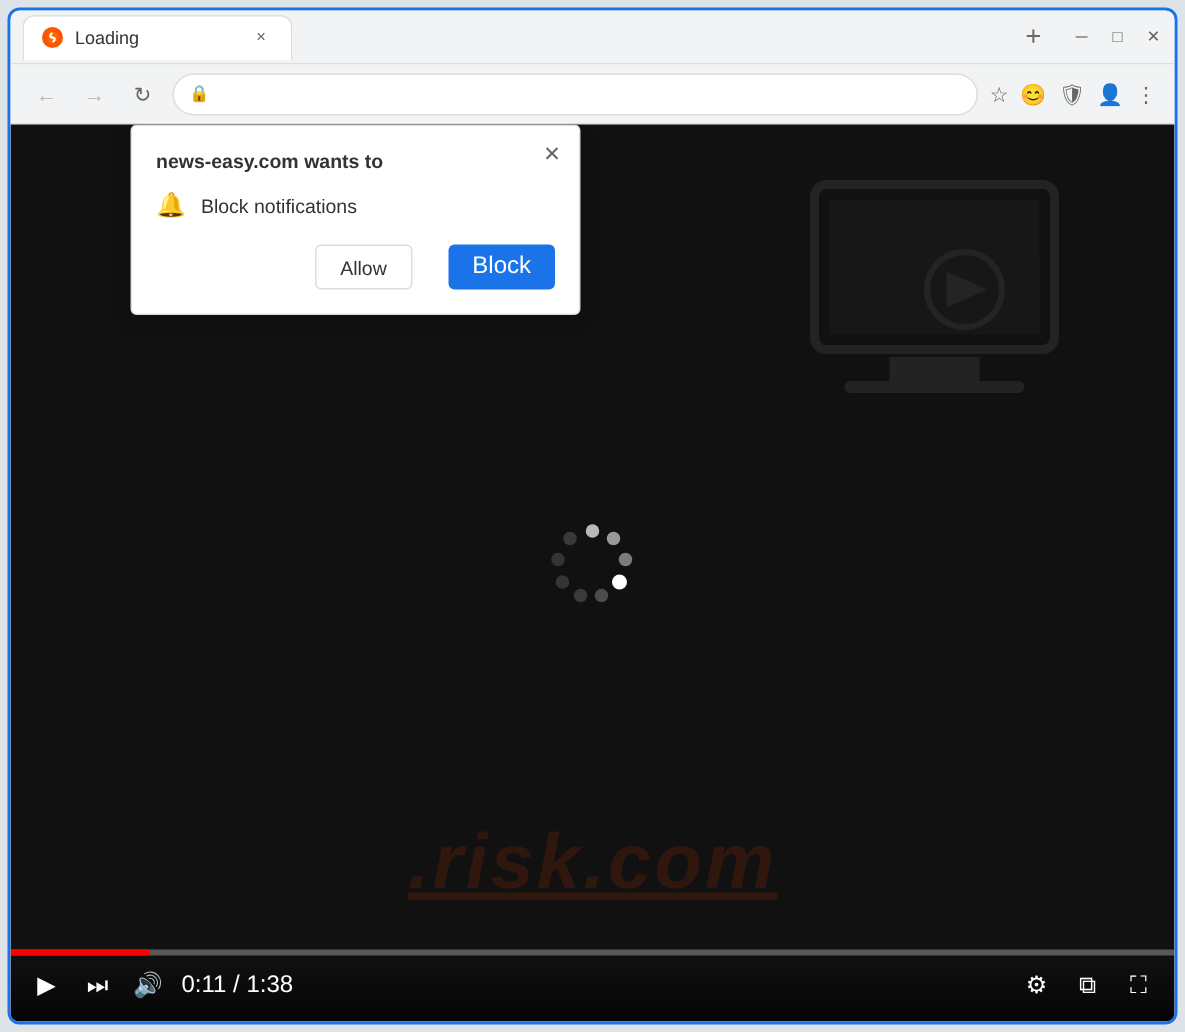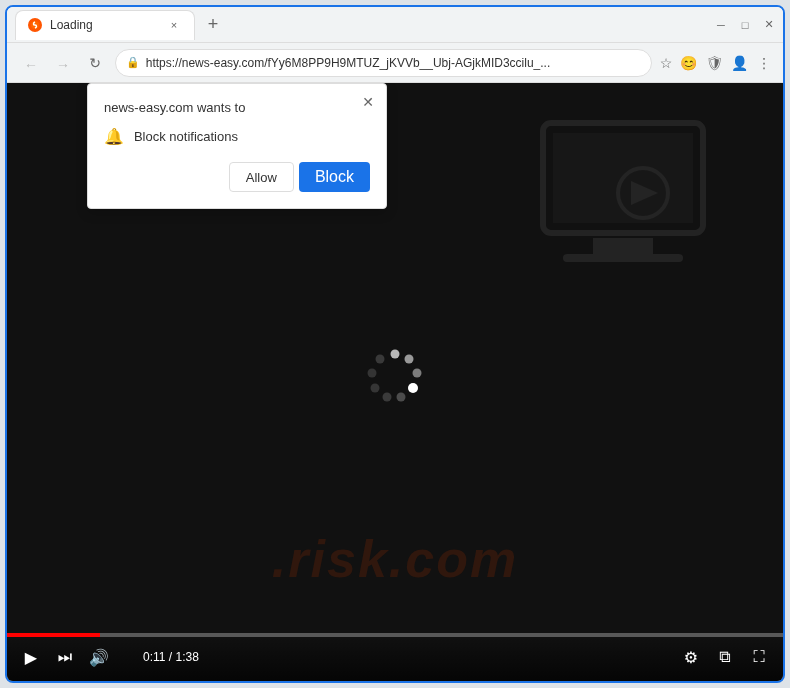--- a/index.html
+++ b/index.html
@@ -27,20 +27,21 @@
       padding: 0 8px;
       border-bottom: 1px solid #ddd;
       gap: 4px;
     }
 
     .tab-bar {
       display: flex;
       align-items: center;
       flex: 1;
       height: 100%;
+      justify-content: space-between;
     }
 
     .tab {
       display: flex;
       align-items: center;
       background: #fff;
       height: 30px;
       padding: 0 12px;
       border-radius: 8px 8px 0 0;
       gap: 8px;
@@ -178,31 +179,32 @@
     .viewport {
       flex: 1;
       background: #111;
       position: relative;
       overflow: hidden;
     }
 
     
     .watermark {
       position: absolute;
-      bottom: 92px;
+      bottom: 76px;
       left: 50%;
       transform: translateX(-50%);
       color: rgba(80,30,10,0.5);
       font-size: 52px;
       font-weight: bold;
       font-style: italic;
       white-space: nowrap;
       pointer-events: none;
       user-select: none;
       letter-spacing: 2px;
+      text-decoration: underline;
     }
 
     
     .spinner {
       position: absolute;
       top: 50%;
       left: 50%;
       transform: translate(-50%, -60%);
       width: 60px;
       height: 60px;
@@ -242,23 +244,22 @@
       cursor: pointer;
       width: 24px;
       height: 24px;
       display: flex;
       align-items: center;
       justify-content: center;
     }
 
     .time-display {
       color: #fff;
-      font-size: 12px;
+      font-size: 16px;
       white-space: nowrap;
-      margin-left: 22px;
     }
 
     .ctrl-spacer { flex: 1; }
 
     .ctrl-right {
       display: flex;
       align-items: center;
       gap: 10px;
     }
 
@@ -287,40 +288,40 @@
       color: #666;
       font-size: 14px;
       cursor: pointer;
       border-radius: 50%;
     }
 
     .popup-title {
       font-size: 13px;
       color: #333;
       margin-bottom: 12px;
-      font-weight: 400;
+      font-weight: 700;
     }
 
     .popup-permission {
       display: flex;
       align-items: center;
       gap: 10px;
       margin-bottom: 16px;
       font-size: 13px;
       color: #333;
     }
 
     .bell-icon {
       font-size: 16px;
       color: #555;
     }
 
     .popup-buttons {
       display: flex;
-      gap: 5px;
+      gap: 24px;
       justify-content: flex-end;
     }
 
     .btn-allow {
       padding: 6px 16px;
       background: #fff;
       border: 1px solid #ddd;
       border-radius: 4px;
       font-size: 13px;
       color: #333;
@@ -376,21 +377,20 @@
       <span>←</span>
     </div>
     <div class="nav-btn disabled">
       <span>→</span>
     </div>
     <div class="nav-btn">
       <span>↻</span>
     </div>
     <div class="address-input-wrap">
       <span class="lock-icon">🔒</span>
-      <span class="address-text">https://news-easy.com/fYy6M8PP9H9MTUZ_jKVVb__Ubj-AGjkMID3ccilu_...</span>
     </div>
     <div class="toolbar-icons">
       <span class="star-icon">☆</span>
       <span class="emoji-icon">😊</span>
       <span class="shield-icon">🛡</span>
       <span class="account-icon">👤</span>
       <span class="menu-icon">⋮</span>
     </div>
   </div>
 

